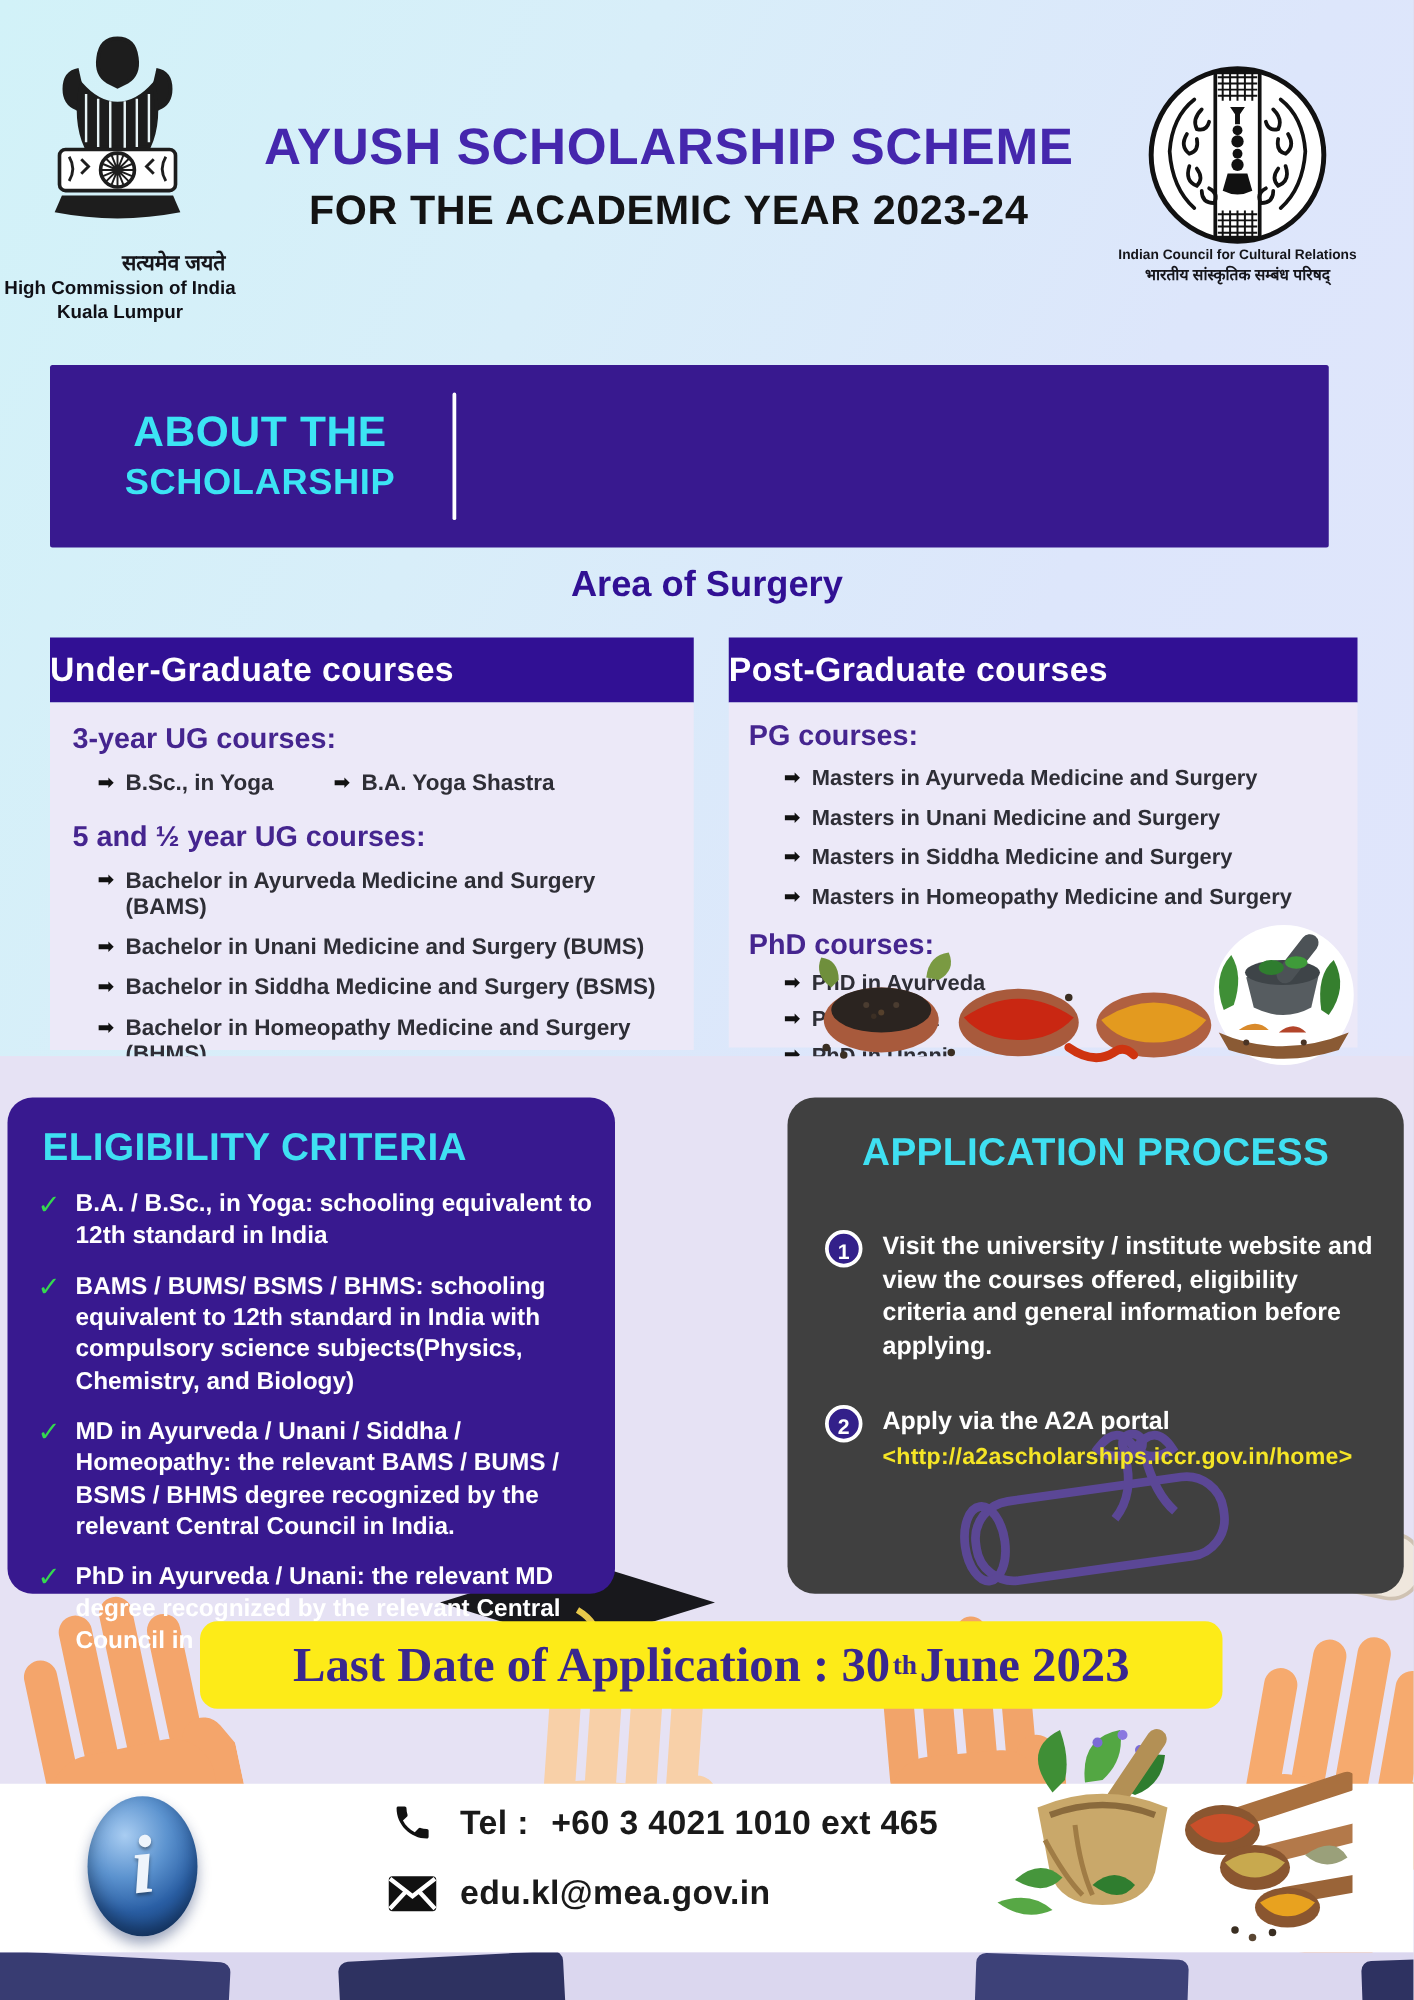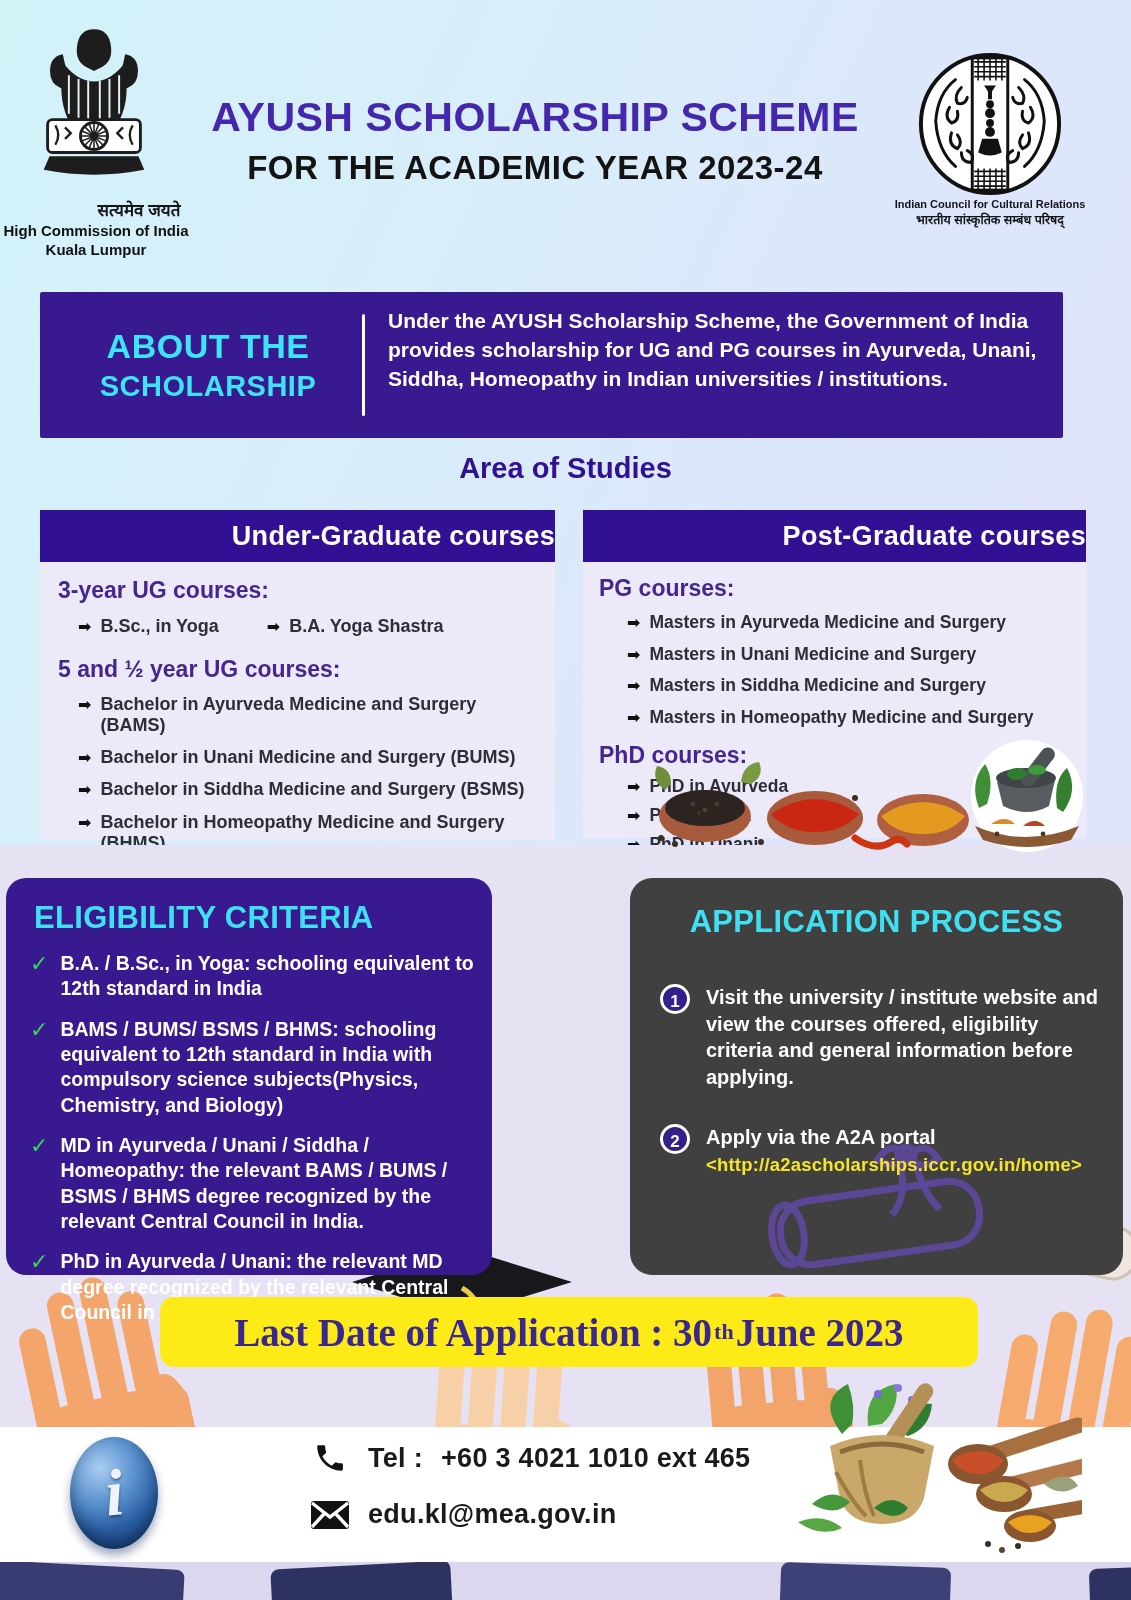--- a/index.html
+++ b/index.html
@@ -28,21 +28,21 @@
   .about-head .l1{font-size:34px;letter-spacing:.5px;}
   .about-head .l2{font-size:29px;letter-spacing:.5px;margin-top:4px;}
   .about-divider{position:absolute;left:322px;top:22px;width:3px;height:102px;background:#ffffff;border-radius:2px;}
   .about-body{position:absolute;left:348px;top:15px;width:652px;color:#ffffff;font-size:21px;font-weight:700;line-height:1.38;}
 
   .area-heading{left:0;top:452px;width:1131px;text-align:center;font-size:29px;font-weight:800;color:#311094;}
 
   
   .course-panel{border-radius:2px;}
   .course-header{height:52px;background:#311094;color:#ffffff;font-size:27px;font-weight:800;
-                 text-align:right;line-height:52px;letter-spacing:.3px;}
+                 text-align:left;line-height:52px;letter-spacing:.3px;}
   .course-body{background:#ece9f8;padding:15px 18px 0 18px;}
   .ug-panel{left:40px;top:510px;width:515px;height:330px;}
   .ug-panel .course-body{height:263px;}
   .pg-panel{left:583px;top:510px;width:503px;height:330px;}
   .pg-panel .course-body{height:263px;padding:13px 14px 0 16px;}
   .group-title{font-size:23px;font-weight:700;color:#45258f;}
   .course-item{display:flex;align-items:flex-start;margin:11px 0 0 20px;font-size:18px;font-weight:600;color:#2e2e36;}
   .pg-panel .course-item{font-size:17.5px;margin:10px 0 0 28px;}
   .arrow{margin-right:9px;font-size:16px;color:#111;line-height:1.35;}
   .inline-row{display:flex;margin:12px 0 0 20px;}
@@ -173,24 +173,23 @@
     <div class="en">Indian Council for Cultural Relations</div>
     <div class="hi">भारतीय सांस्कृतिक सम्बंध परिषद्</div>
   </div>
 
   <div class="abs about">
     <div class="about-head">
       <div class="l1">ABOUT THE</div>
       <div class="l2">SCHOLARSHIP</div>
     </div>
     <div class="about-divider"></div>
-    <div class="about-body">Under the AYUSH Scholarship Scheme, the Government of India provides scholarship for UG and PG courses in Ayurveda, Unani, Siddha, Homeopathy in Indian universities / institutions.</div>
-  </div>
-
-  <div class="abs area-heading">Area of Studies</div>
+  </div>
+
+  <div class="abs area-heading">Area of Surgery</div>
 
   <div class="abs course-panel ug-panel">
     <div class="course-header">Under-Graduate courses</div>
     <div class="course-body">
       <div class="group-title">3-year UG courses:</div>
       <div class="inline-row">
         <div class="course-item">
           <span class="arrow">➡</span>
           <span>B.Sc., in Yoga</span>
         </div>

